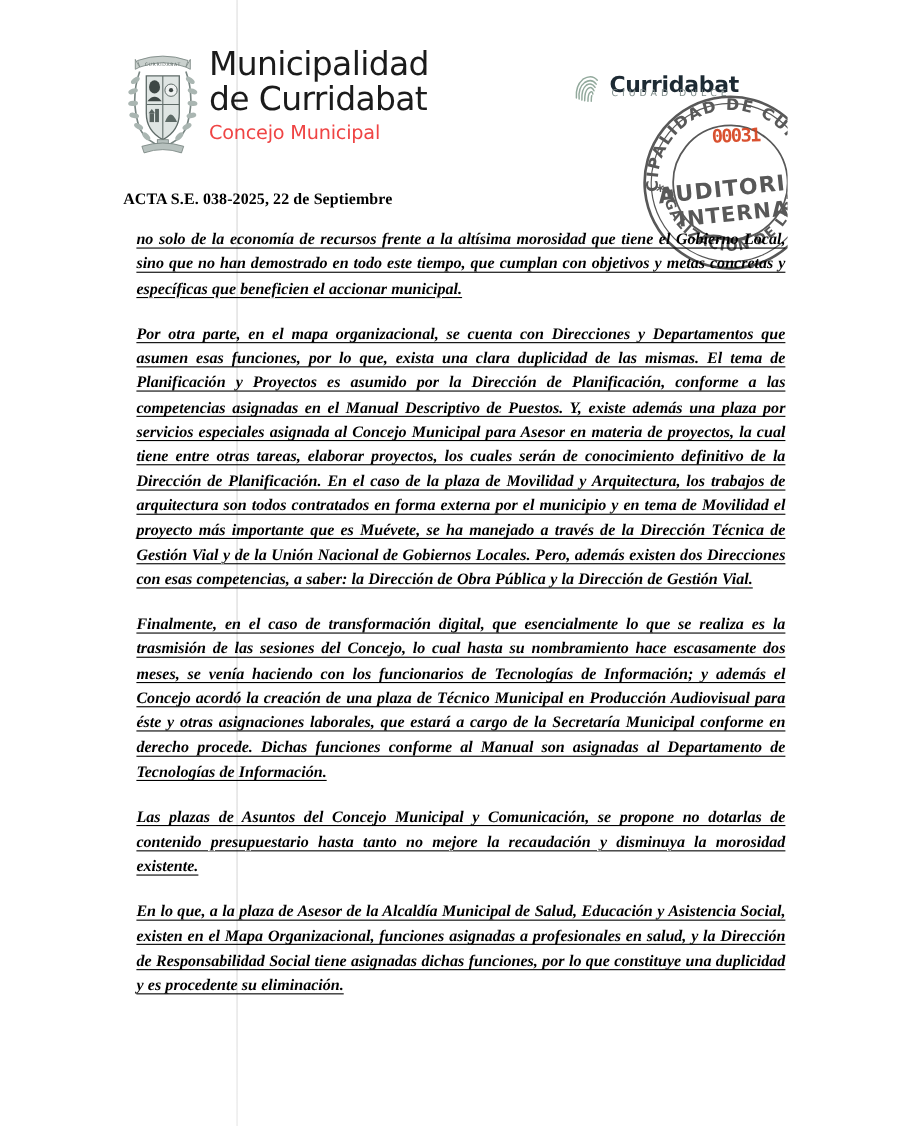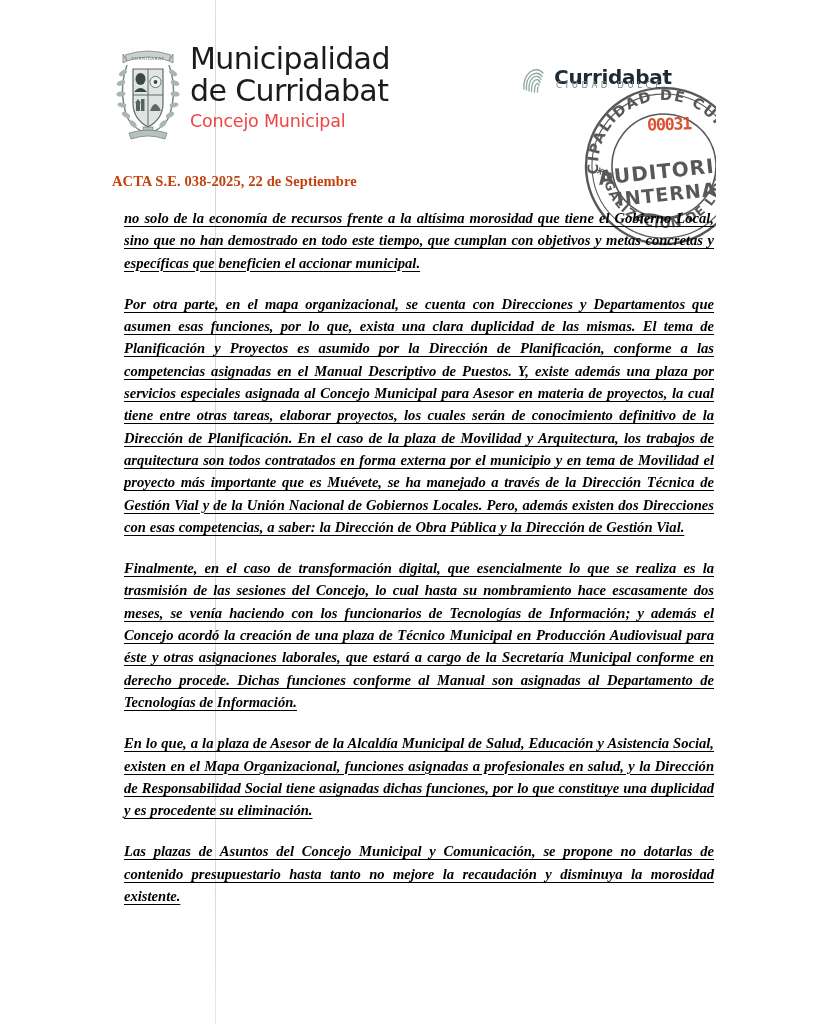--- a/index.html
+++ b/index.html
@@ -122,21 +122,21 @@
   }
 
   
   .acta-title {
     position: absolute;
     left: 112px;
     top: 173px;
     font-family: "Liberation Serif", serif;
     font-weight: bold;
     font-size: 14.5px;
-    color: #c2410c;
+    color: #000000;
     letter-spacing: .1px;
   }
 
   .doc-body {
     position: absolute;
     left: 112px;
     top: 207px;
     width: 602px;
   }
   .para {
@@ -269,17 +269,17 @@
     </div>
     <div class="stamp-number">00031</div>
   </div>
 
   <div class="acta-title">ACTA S.E. 038-2025, 22 de Septiembre</div>
 
   <div class="doc-body">
     <p class="para">no solo de la economía de recursos frente a la altísima morosidad que tiene el Gobierno Local, sino que no han demostrado en todo este tiempo, que cumplan con objetivos y metas concretas y específicas que beneficien el accionar municipal.</p>
     <p class="para">Por otra parte, en el mapa organizacional, se cuenta con Direcciones y Departamentos que asumen esas funciones, por lo que, exista una clara duplicidad de las mismas. El tema de Planificación y Proyectos es asumido por la Dirección de Planificación, conforme a las competencias asignadas en el Manual Descriptivo de Puestos. Y, existe además una plaza por servicios especiales asignada al Concejo Municipal para Asesor en materia de proyectos, la cual tiene entre otras tareas, elaborar proyectos, los cuales serán de conocimiento definitivo de la Dirección de Planificación. En el caso de la plaza de Movilidad y Arquitectura, los trabajos de arquitectura son todos contratados en forma externa por el municipio y en tema de Movilidad el proyecto más importante que es Muévete, se ha manejado a través de la Dirección Técnica de Gestión Vial y de la Unión Nacional de Gobiernos Locales. Pero, además existen dos Direcciones con esas competencias, a saber: la Dirección de Obra Pública y la Dirección de Gestión Vial.</p>
     <p class="para">Finalmente, en el caso de transformación digital, que esencialmente lo que se realiza es la trasmisión de las sesiones del Concejo, lo cual hasta su nombramiento hace escasamente dos meses, se venía haciendo con los funcionarios de Tecnologías de Información; y además el Concejo acordó la creación de una plaza de Técnico Municipal en Producción Audiovisual para éste y otras asignaciones laborales, que estará a cargo de la Secretaría Municipal conforme en derecho procede. Dichas funciones conforme al Manual son asignadas al Departamento de Tecnologías de Información.</p>
+    <p class="para">Las plazas de Asuntos del Concejo Municipal y Comunicación, se propone no dotarlas de contenido presupuestario hasta tanto no mejore la recaudación y disminuya la morosidad existente.</p>
     <p class="para">En lo que, a la plaza de Asesor de la Alcaldía Municipal de Salud, Educación y Asistencia Social, existen en el Mapa Organizacional, funciones asignadas a profesionales en salud, y la Dirección de Responsabilidad Social tiene asignadas dichas funciones, por lo que constituye una duplicidad y es procedente su eliminación.</p>
-    <p class="para">Las plazas de Asuntos del Concejo Municipal y Comunicación, se propone no dotarlas de contenido presupuestario hasta tanto no mejore la recaudación y disminuya la morosidad existente.</p>
   </div>
 
 </div>
 
 </body></html>

